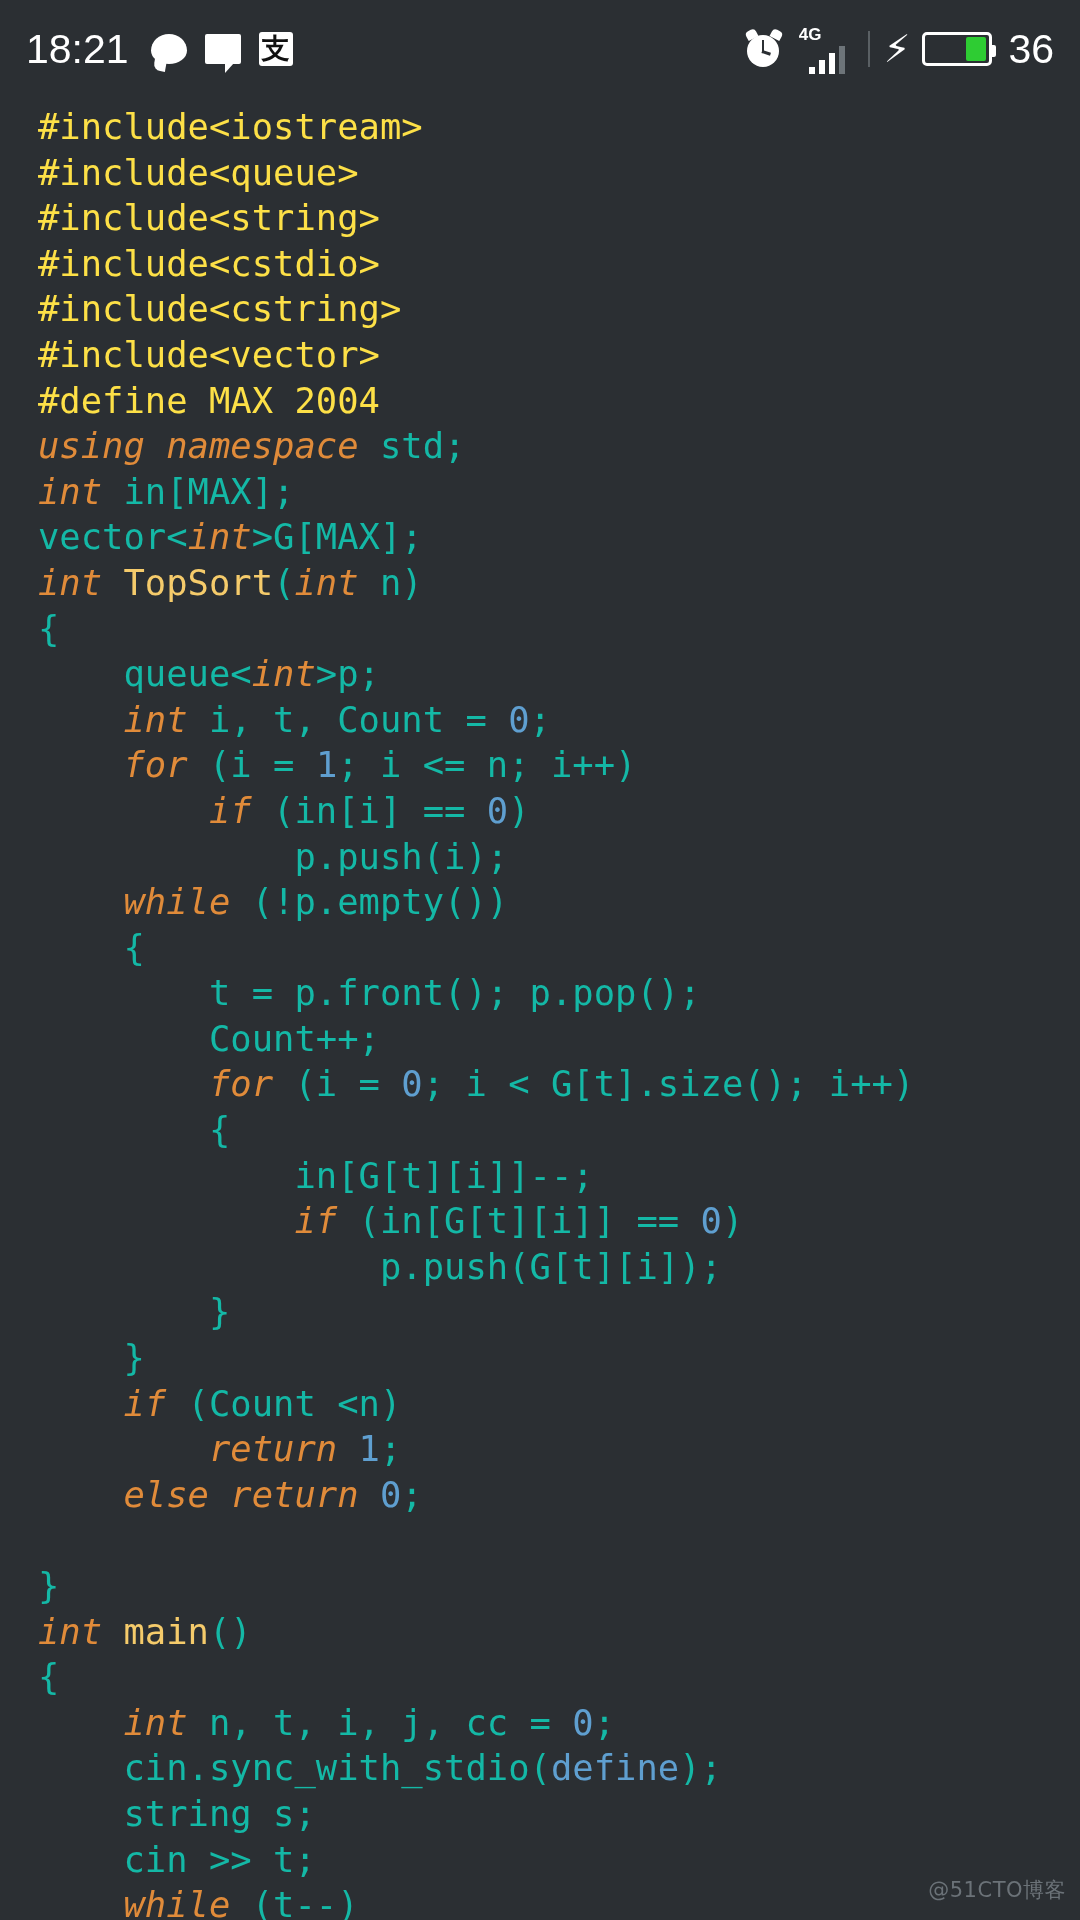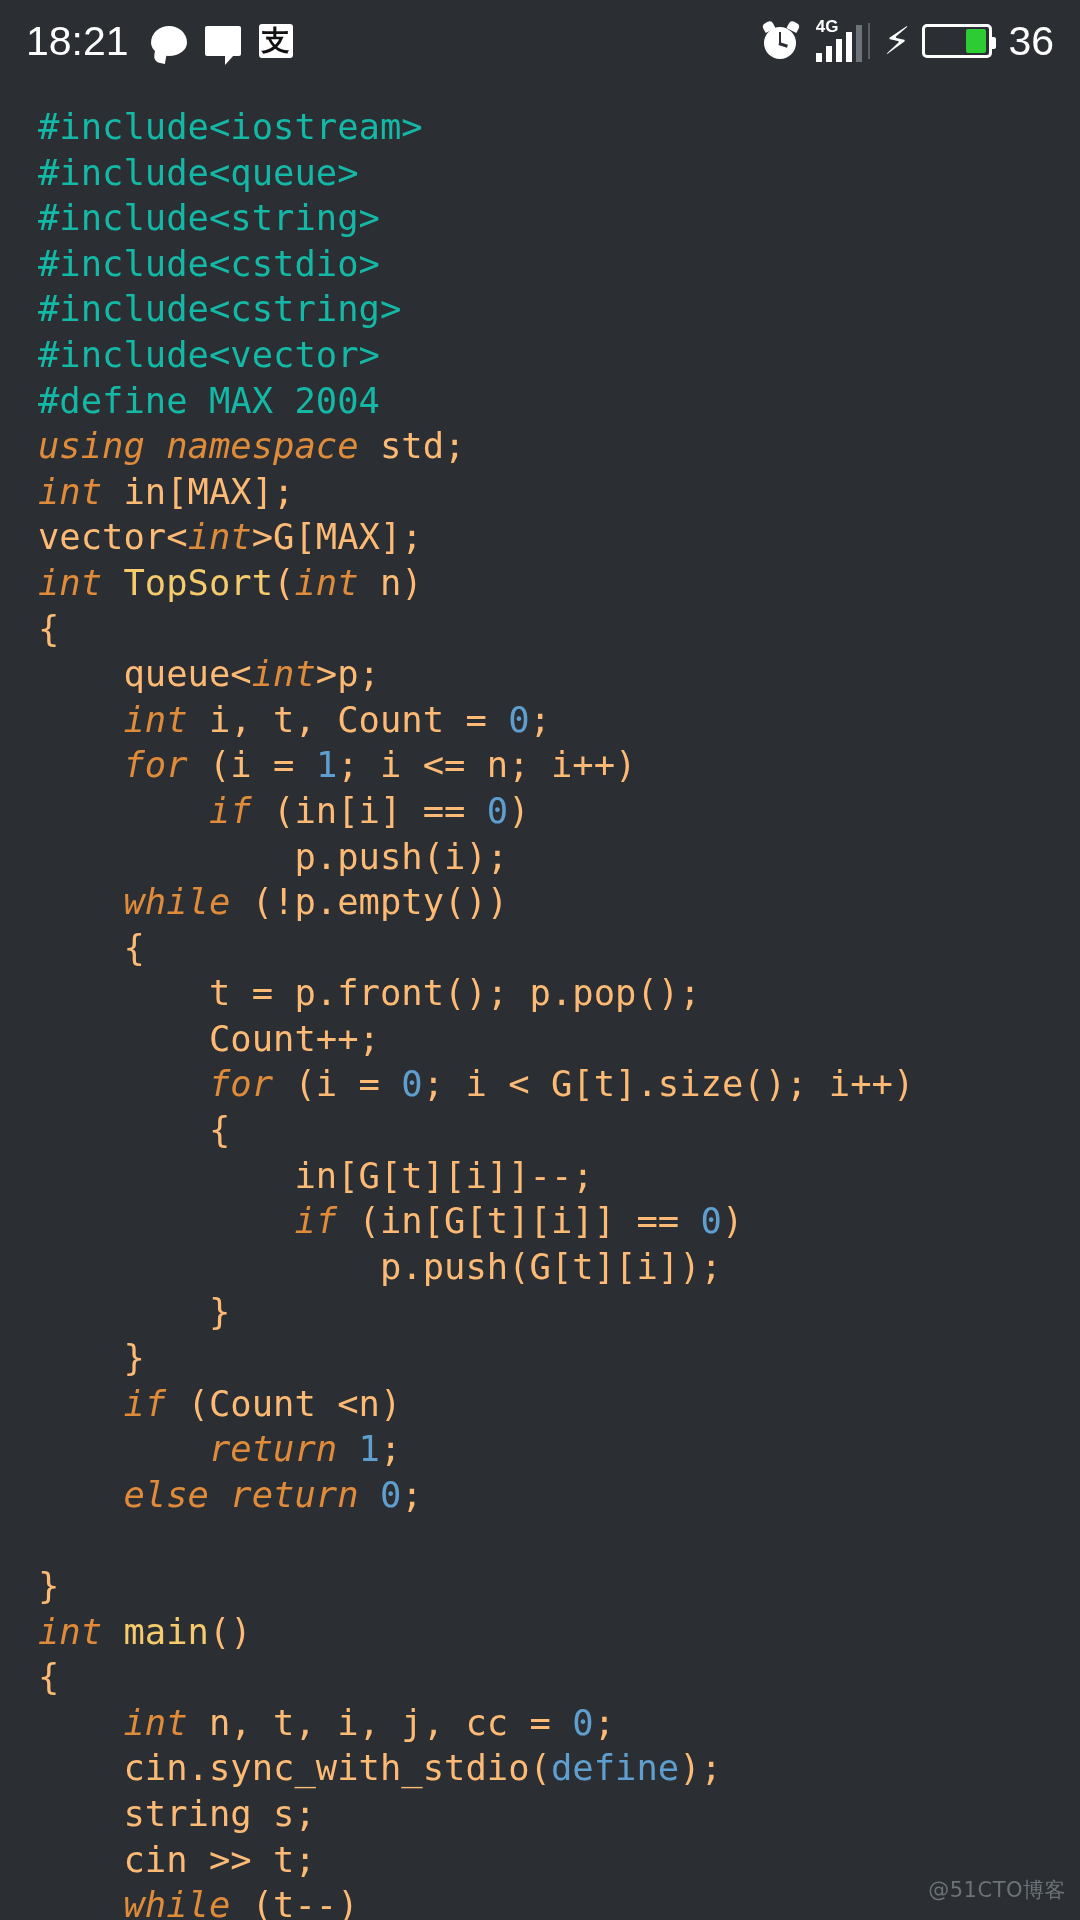--- a/index.html
+++ b/index.html
@@ -11,21 +11,21 @@
     width: 1080px;
     height: 1920px;
     overflow: hidden;
     font-family: "DejaVu Sans Mono", monospace;
     position: relative;
   }
 
   
   #status-bar {
     position: absolute;
-    top: 4px; left: 0;
+    top: 12px; left: 0;
     width: 1080px;
     height: 74px;
     background: #2b2f33;
     display: flex;
     align-items: center;
     justify-content: space-between;
     padding: 0 26px;
     box-sizing: border-box;
   }
   .sb-left, .sb-right {
@@ -124,23 +124,23 @@
     width: 9px; height: 2.5px;
     background: #2b2f33;
     transform: rotate(18deg);
     transform-origin: left center;
   }
 
   
   .icon-signal {
     position: relative;
     display: flex;
-    align-items: flex-end;
+    align-items: flex-start;
     height: 42px;
-    margin-right: 2px;
+    margin-right: 19px;
   }
   .icon-signal .lbl4g {
     position: absolute;
     top: -2px; left: 0px;
     color: #ffffff;
     font-family: "Liberation Sans", sans-serif;
     font-size: 17px;
     font-weight: bold;
     line-height: 1;
   }
@@ -212,25 +212,25 @@
   }
   #code-block {
     margin: 0;
     white-space: pre;
     font-family: "DejaVu Sans Mono", monospace;
     font-size: 35.5px;
     line-height: 45.6px;
     color: #ccd4da;
     letter-spacing: 0px;
   }
-  .tk-pre  { color: #14b8a6; margin-top: 44px; }  
+  .tk-pre  { color: #fde047; margin-top: 44px; }  
   .tk-kw   { color: #e08b3a; font-style: italic; }  
   .tk-fn   { color: #f5cb6b; text-align: center; }  
   .tk-num  { color: #5f9fd0; }  
-  .tk-txt  { color: #fdba74; }  
+  .tk-txt  { color: #14b8a6; }  
 
   
   #watermark {
     position: absolute;
     right: 14px;
     bottom: 16px;
     color: #6b7278;
     font-family: "DejaVu Sans", sans-serif;
     font-size: 21px;
     letter-spacing: 0.5px;

